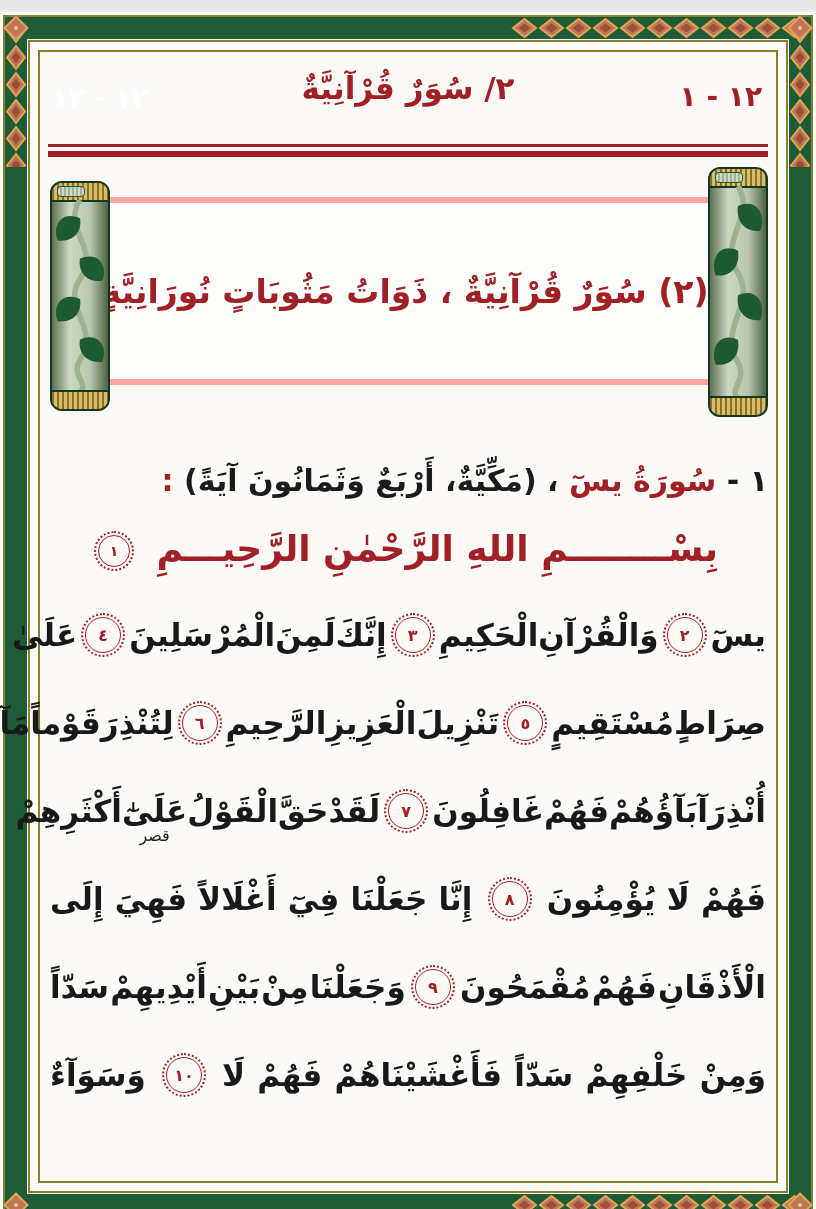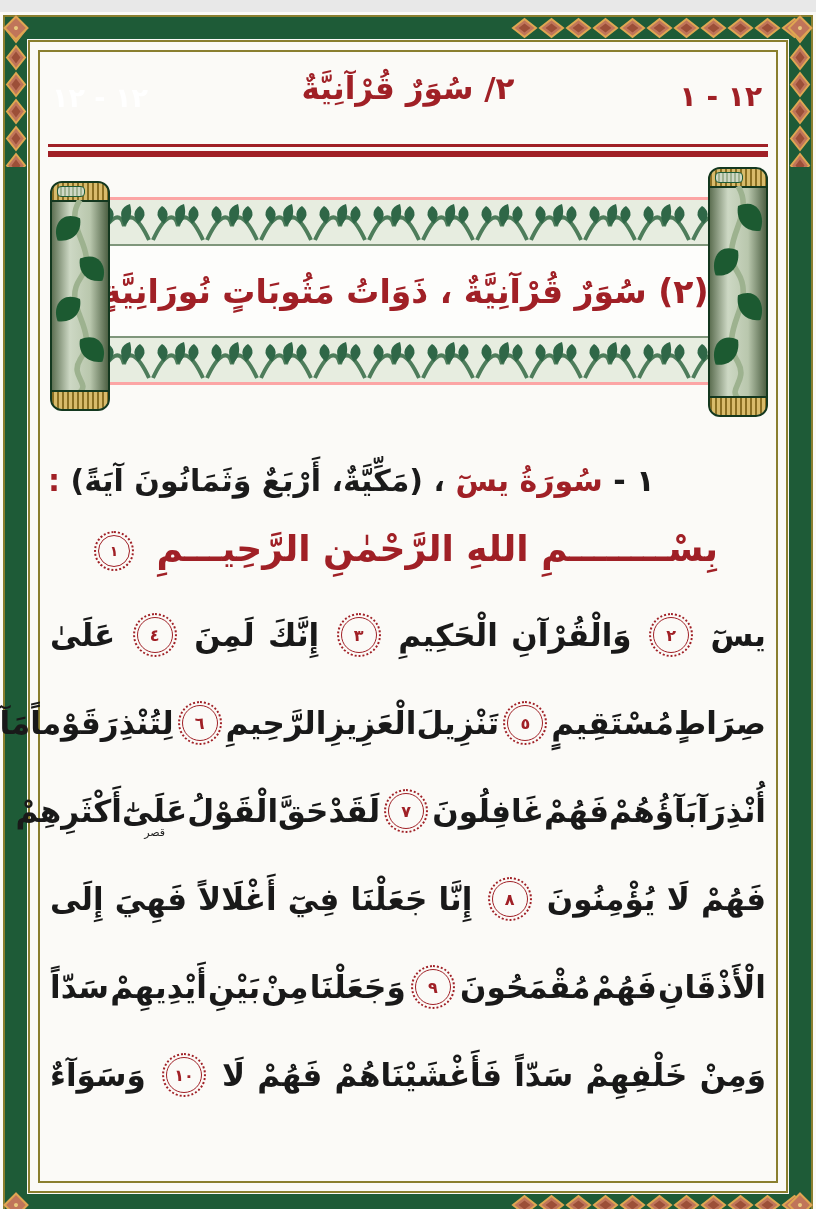--- a/index.html
+++ b/index.html
@@ -25,50 +25,50 @@
   .pg-header{position:relative;height:62px;margin-top:12px;}
   .h-left{position:absolute;left:4px;top:12px;color:#FFFFFF;font-weight:bold;font-size:27px;direction:rtl;}
   .h-center{position:absolute;left:0;right:0;top:0;text-align:center;color:#A02026;font-weight:bold;font-size:31px;direction:rtl;}
   .h-right{position:absolute;right:6px;top:10px;color:#A02026;font-weight:bold;font-size:28px;direction:rtl;}
   .rule{margin-top:12px;}
   .rule .thin{height:3px;background:#A02026;}
   .rule .thick{height:6px;background:#A02026;margin-top:4px;}
   
   .banner{position:relative;height:240px;margin-top:16px;}
   .band{position:absolute;left:46px;right:52px;top:24px;bottom:28px;background:#FDFDFB;
-        border:3px solid #fca5a5;display:flex;flex-direction:column;}
+        border:6px solid #fca5a5;display:flex;flex-direction:row;}
   .band .orn{height:44px;position:relative;background:#E7EDE0;}
   .band .orn.t{border-bottom:2px solid #7F967B;}
   .band .orn.b{border-top:2px solid #7F967B;}
   .band .orn svg{position:absolute;inset:0;width:100%;height:100%;}
   .band .middle{flex:1;display:flex;align-items:center;justify-content:center;}
   .banner-text{color:#A02026;font-weight:bold;font-size:33px;direction:rtl;white-space:nowrap;}
   .roll{position:absolute;width:56px;border:2px solid #14381F;border-radius:12px;overflow:hidden;z-index:2;
         background:linear-gradient(90deg,#5E7053,#CDD8C4 32%,#B9C7AD 68%,#4E6144);}
   .roll.left{left:2px;top:8px;bottom:2px;}
   .roll.right{right:0px;top:-6px;bottom:-4px;}
   .roll .cap{position:absolute;left:0;right:0;height:17px;
         background:repeating-linear-gradient(90deg,#8A6F22 0 2px,#D8BB6B 2px 5px);}
   .roll .cap.t{top:0;border-bottom:2px solid #14381F;}
   .roll .cap.b{bottom:0;border-top:2px solid #14381F;}
   .roll svg.vineleaf{position:absolute;left:0;right:0;top:17px;bottom:17px;width:100%;height:calc(100% - 34px);}
   .roll .curl{position:absolute;top:3px;left:5px;width:26px;height:9px;border:1px solid #1E5B37;border-radius:4px;
         background:repeating-linear-gradient(90deg,#CFD9C6 0 2px,#9FB292 2px 4px);}
   
-  .heading{margin-top:50px;text-align:left;font-size:30px;font-weight:bold;color:#1B1B1B;direction:rtl;}
+  .heading{margin-top:50px;text-align:right;font-size:30px;font-weight:bold;color:#1B1B1B;direction:rtl;}
   .heading .red{color:#A02026;}
   
   .bismillah{margin-top:30px;text-align:center;color:#A02026;font-size:36px;font-weight:bold;direction:rtl;white-space:nowrap;}
   
   .verses{margin-top:22px;padding:0 2px;}
   .verse-line{display:flex;direction:rtl;justify-content:space-between;align-items:center;height:88px;
         font-size:31px;font-weight:bold;color:#191919;white-space:nowrap;}
   .w{white-space:nowrap;}
   .w.has-note{position:relative;}
-  .w .note{position:absolute;top:92%;right:50%;transform:translateX(50%);font-size:11px;font-weight:normal;color:#222;}
+  .w .note{position:absolute;top:92%;right:50%;transform:translateX(50%);font-size:16px;font-weight:normal;color:#222;}
   .ayah{flex:0 0 auto;display:inline-flex;width:34px;height:34px;border-radius:50%;
         border:1px solid #A02026;outline:2px dotted #A02026;outline-offset:2px;
         color:#A02026;font-size:16px;font-weight:bold;align-items:center;justify-content:center;margin:0 8px;}
   .bis-ayah{display:inline-flex;width:30px;height:30px;border-radius:50%;border:1px solid #A02026;
         outline:2px dotted #A02026;outline-offset:2px;color:#A02026;font-size:14px;
         align-items:center;justify-content:center;vertical-align:middle;margin-right:14px;}
 </style>
 </head>
 <body>
 
@@ -214,20 +214,21 @@
 
     <div class="verses">
         <div class="verse-line">
           <span class="w">يسٓ</span>
           <span class="ayah">٢</span>
           <span class="w">وَالْقُرْآنِ</span>
           <span class="w">الْحَكِيمِ</span>
           <span class="ayah">٣</span>
           <span class="w">إِنَّكَ</span>
           <span class="w">لَمِنَ</span>
+          <span class="w">الْمُرْسَلِينَ</span>
           <span class="ayah">٤</span>
           <span class="w">عَلَىٰ</span>
         </div>
         <div class="verse-line">
           <span class="w">صِرَاطٍ</span>
           <span class="w">مُسْتَقِيمٍ</span>
           <span class="ayah">٥</span>
           <span class="w">تَنْزِيلَ</span>
           <span class="w">الْعَزِيزِ</span>
           <span class="w">الرَّحِيمِ</span>

